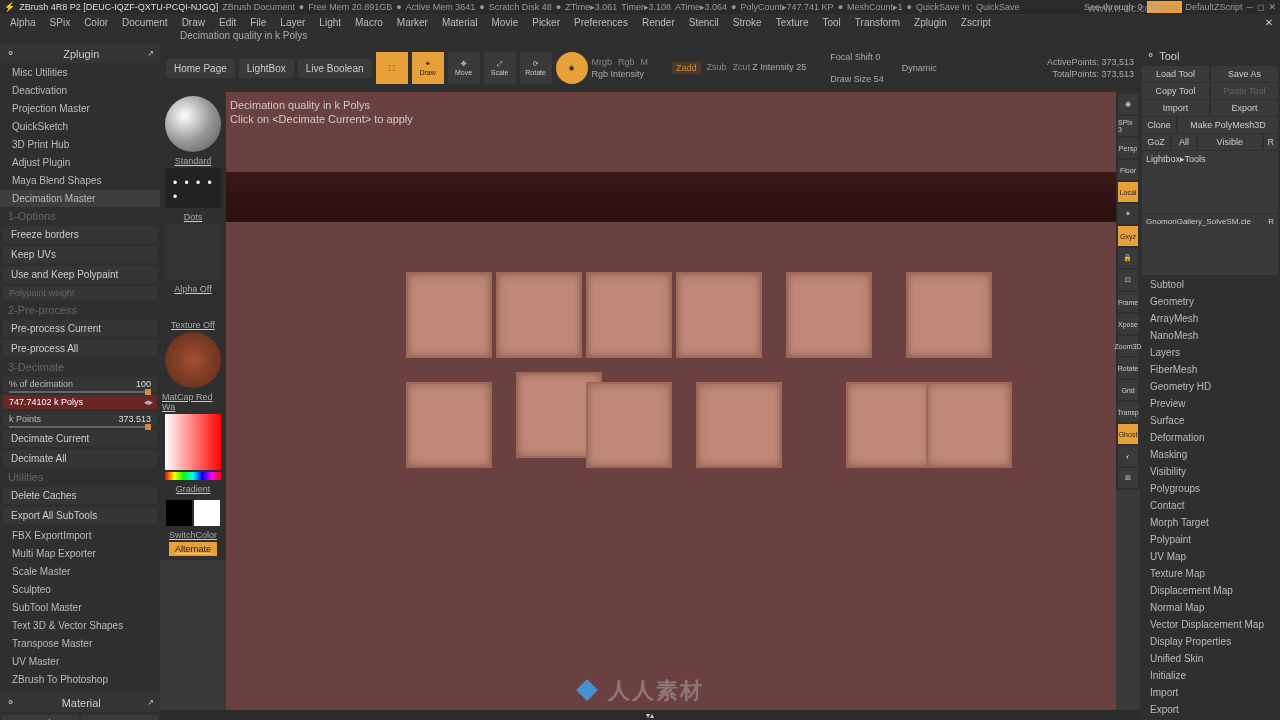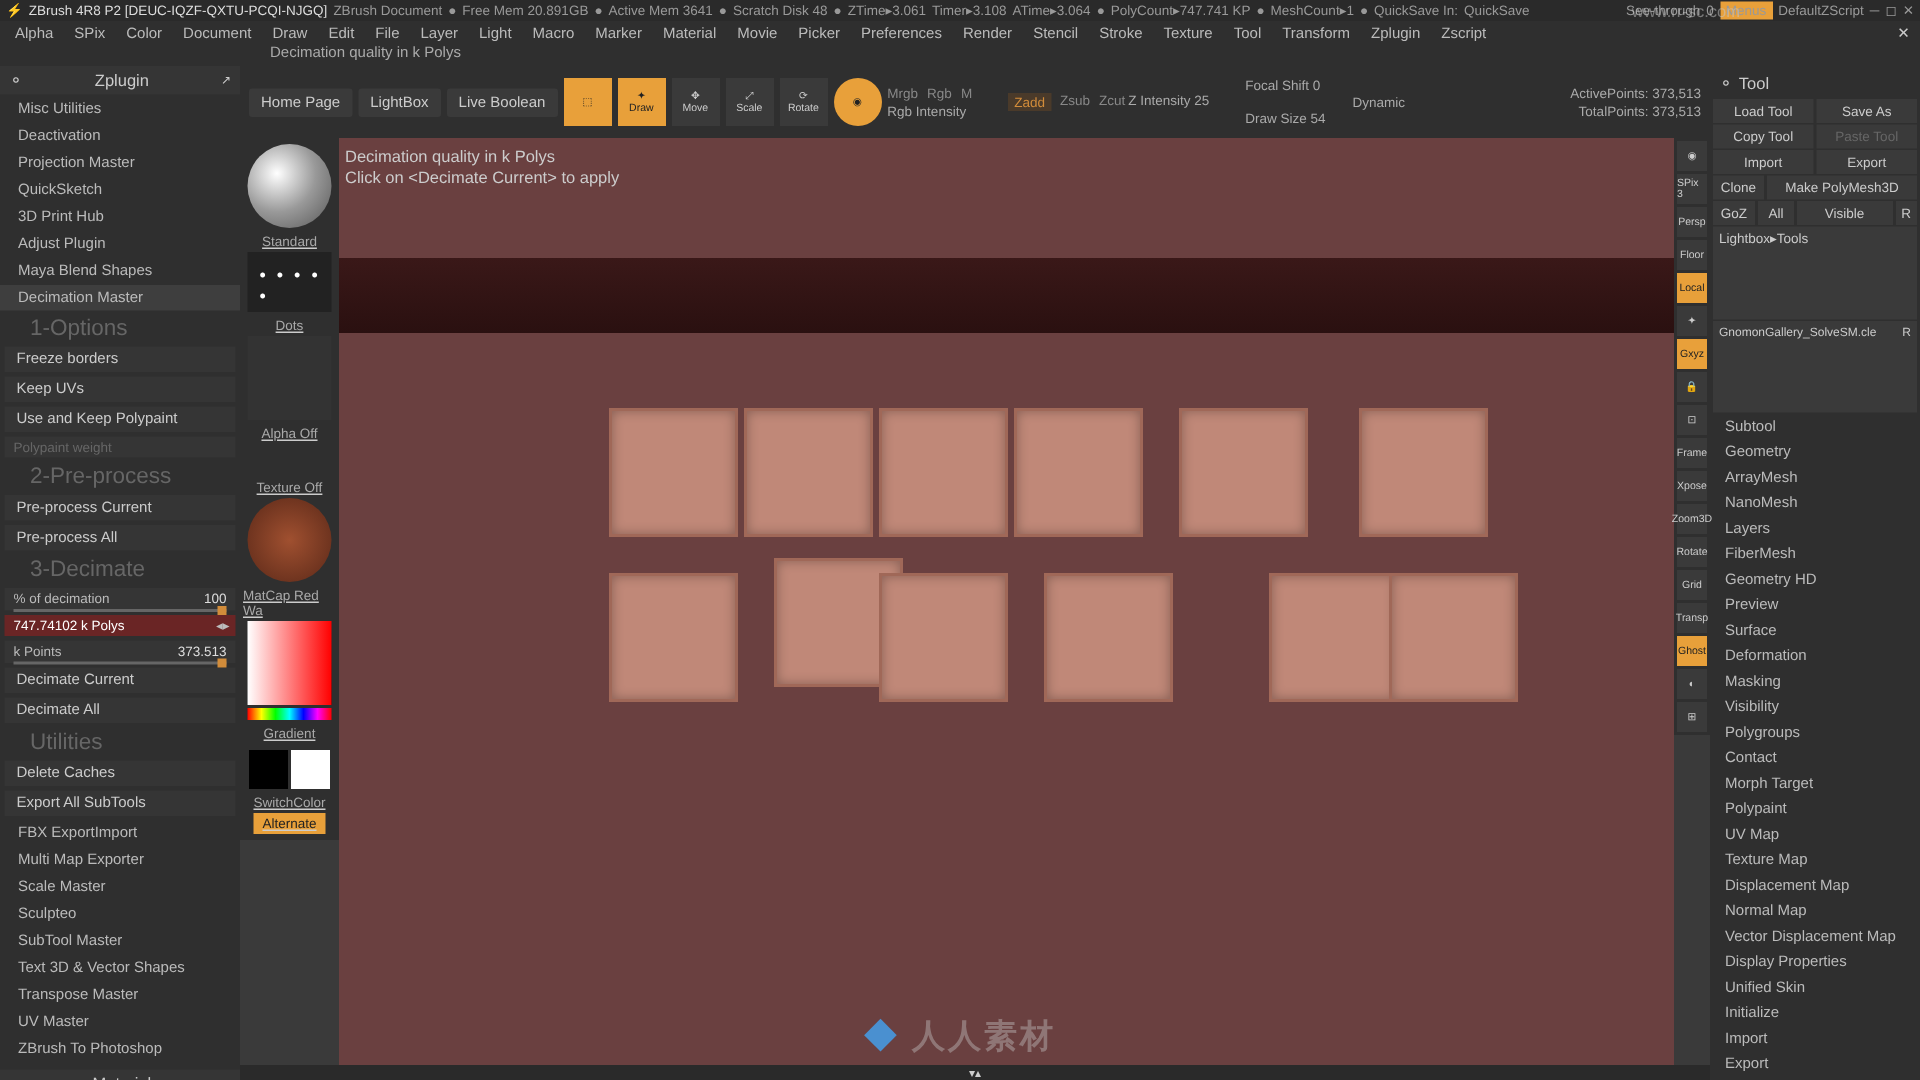--- a/index.html
+++ b/index.html
@@ -10,21 +10,21 @@
 .menus-btn { background: #e8a03a; color: #222; padding: 1px 4px; text-align: center; }
 .menubar { height: 16px; background: #2f2f2f; display: flex; align-items: center; padding: 0 4px; font-size: 10px; gap: 2px; }
 .menubar .menu-item { padding: 2px 6px; color: #bbb; cursor: pointer; }
 .menubar .close { margin-left: auto; width: 14px; height: 14px; display: flex; align-items: center; justify-content: center; }
 .tooltip-line { height: 14px; background: #2f2f2f; padding: 0 180px; font-size: 10px; color: #aaa; }
 .main { display: flex; height: 676px; }
 .left-panel { width: 160px; background: #2f2f2f; display: flex; flex-direction: column; gap: 1px; }
 .panel-header { background: #353535; padding: 3px 6px; font-size: 11px; display: flex; align-items: center; justify-content: space-between; }
 .panel-header .arrow { font-size: 8px; }
 .list-item { padding: 3px 12px; font-size: 10px; color: #bbb; cursor: pointer; }
-.section-label { padding: 2px 8px; font-size: 15px; color: #666; margin-left: 12px; }
+.section-label { padding: 2px 8px; font-size: 11px; color: #666; }
 .slider-row { padding: 2px 6px; font-size: 9px; color: #bbb; position: relative; height: 15px; background: #353535; margin: 1px 3px; }
 .slider-row.active { background: #6a2525; }
 .slider-row .sval { float: right; color: #ddd; }
 .slider-track { height: 2px; background: #666; margin-top: 2px; position: relative; }
 .slider-handle { position: absolute; right: 0; top: -2px; width: 6px; height: 6px; background: #d28c3a; }
 .btn-row { padding: 3px 8px; font-size: 10px; background: #353535; margin: 1px 3px; cursor: pointer; }
 .material-section { margin-top: 4px; }
 .load-save { display: flex; gap: 2px; padding: 2px; }
 .load-save .btn { flex: 1; background: #3a3a3a; padding: 3px; text-align: center; font-size: 9px; }
 .center { flex: 1; display: flex; flex-direction: column; position: relative; }

